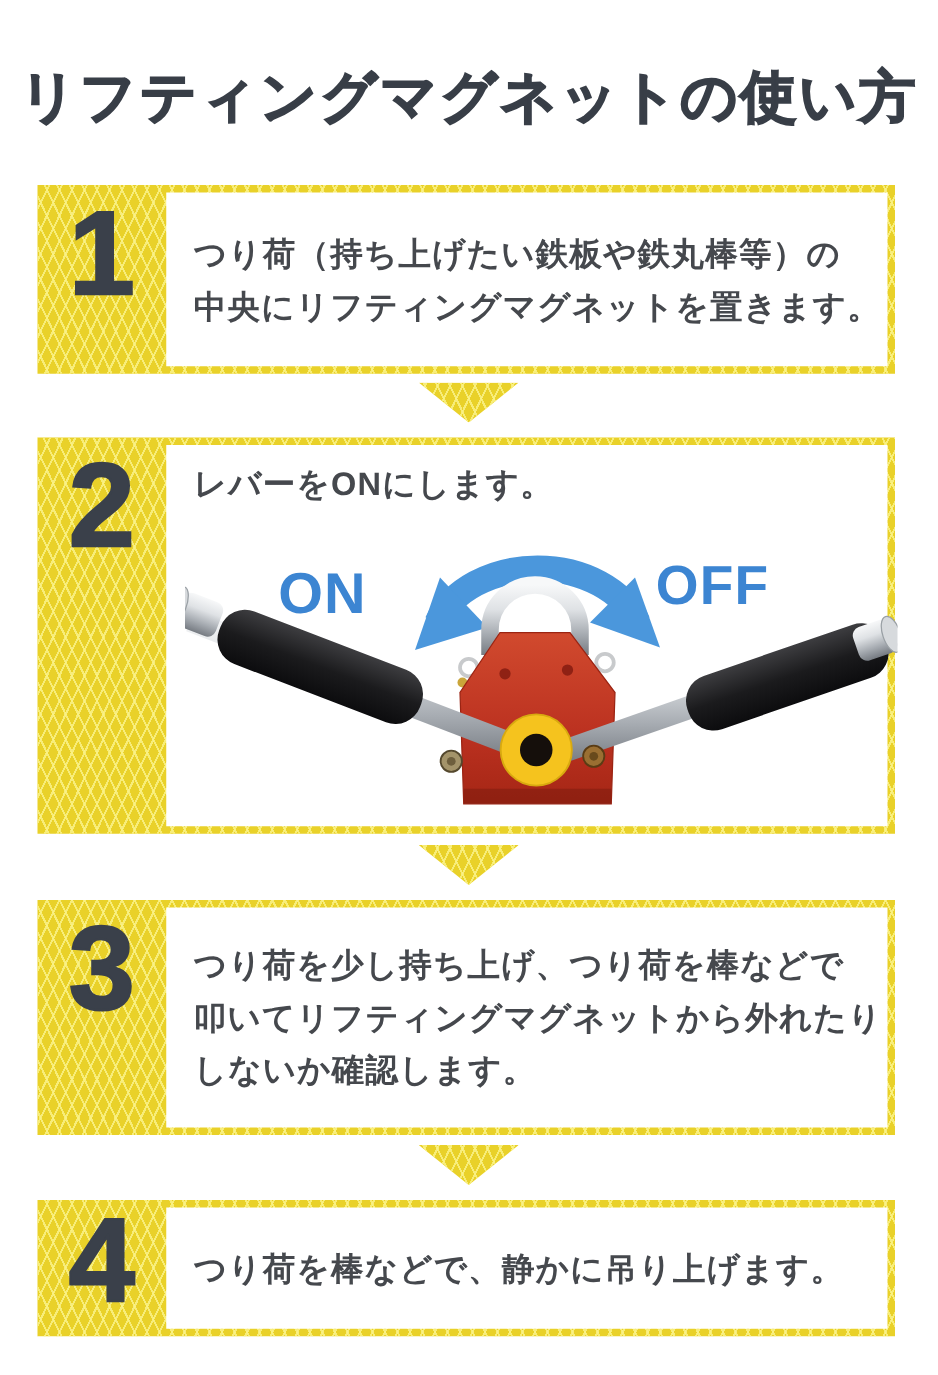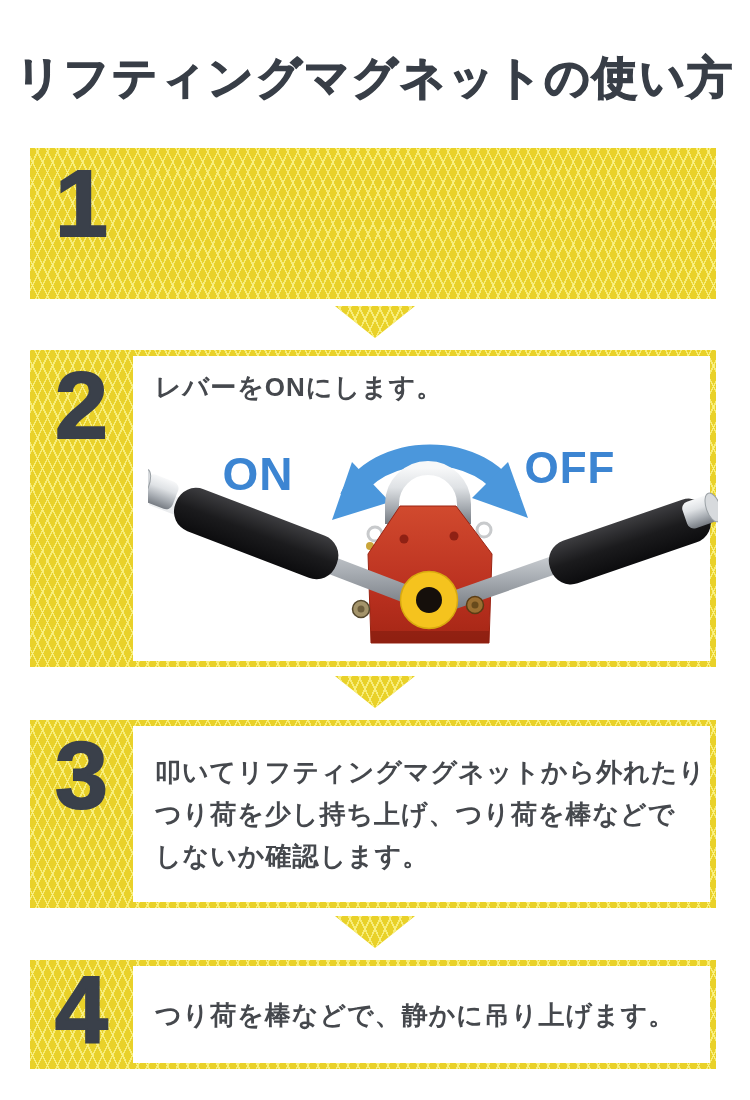--- a/index.html
+++ b/index.html
@@ -40,20 +40,24 @@
 </style>
 </head>
 <body>
 
 <div class="page">
 
   <div class="title">リフティングマグネットの使い方</div>
 
   <div class="step yellow" style="top:148px;height:151px;">
     <div class="num">1</div>
+    <div class="content">
+      <div class="line">つり荷（持ち上げたい鉄板や鉄丸棒等）の</div>
+      <div class="line">中央にリフティングマグネットを置きます。</div>
+    </div>
   </div>
 
   <div class="tri yellow" style="top:306px;"></div>
 
   <div class="step yellow" style="top:350px;height:317px;">
     <div class="num">2</div>
     <div class="content top-align">
       <div class="line">レバーをONにします。</div>
 
       <svg class="photo" width="570" height="236" viewBox="0 0 570 236">
@@ -130,22 +134,22 @@
         <text x="422" y="71" text-anchor="middle" font-size="44" font-weight="bold" fill="#3c85d2" letter-spacing="1">OFF</text>
       </svg>
     </div>
   </div>
 
   <div class="tri yellow" style="top:676px;"></div>
 
   <div class="step yellow" style="top:720px;height:188px;">
     <div class="num">3</div>
     <div class="content">
+      <div class="line">つり荷を少し持ち上げ、つり荷を棒などで</div>
       <div class="line">叩いてリフティングマグネットから外れたり</div>
-      <div class="line">つり荷を少し持ち上げ、つり荷を棒などで</div>
       <div class="line">しないか確認します。</div>
     </div>
   </div>
 
   <div class="tri yellow" style="top:916px;"></div>
 
   <div class="step yellow" style="top:960px;height:109px;">
     <div class="num" style="top:6px;">4</div>
     <div class="content">
       <div class="line">つり荷を棒などで、静かに吊り上げます。</div>

